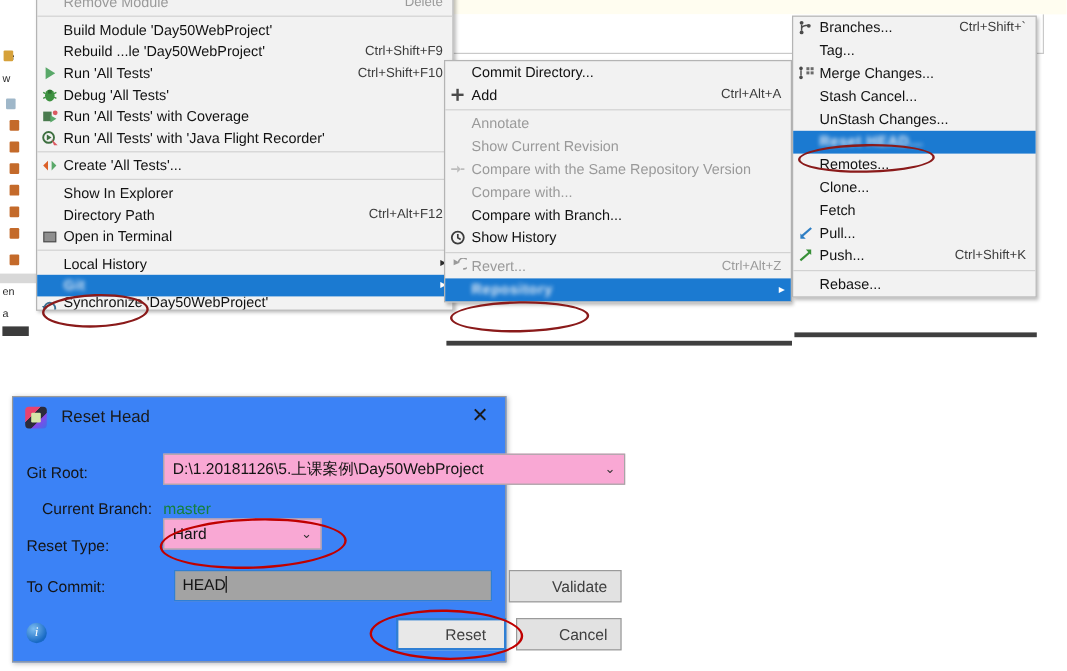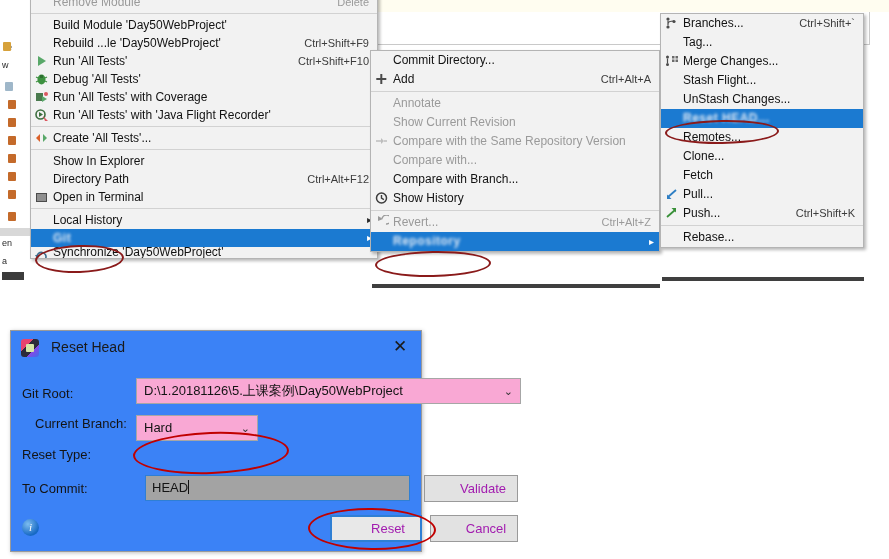--- a/index.html
+++ b/index.html
@@ -93,21 +93,21 @@
   .combo .cv{position:absolute;left:7px;top:0;}
   .combo .chev{position:absolute;right:7px;top:0;font-size:11px;color:#333;}
   .static-val{position:absolute;font-size:13px;color:#15803d;}
   .textfield{
     position:absolute;background:#a3a3a3;border:1px solid #2f7fd4;box-sizing:border-box;
     height:26px;line-height:24px;font-size:13px;color:#141414;padding-left:6px;
   }
   .caret{display:inline-block;width:1px;height:14px;background:#111;vertical-align:-2px;}
   .btn{
     position:absolute;background:#e2e2e2;border:1px solid #9a9a9a;box-sizing:border-box;
-    height:27px;line-height:25px;text-align:center;font-size:13px;color:#a21caf;padding-left:24px;
+    height:27px;line-height:25px;text-align:center;font-size:13px;color:#404040;padding-left:24px;
   }
   .btn.default{border:2px solid #2f7fd4;background:#e8e8e8;line-height:23px;}
   .info-ico{
     position:absolute;left:22px;top:519px;width:17px;height:17px;border-radius:50%;
     background:radial-gradient(circle at 35% 30%, #7dbdf0, #1769c4 70%);
   }
   .info-ico:after{content:"i";position:absolute;left:0;top:0;width:17px;height:17px;
     text-align:center;line-height:17px;color:#fff;font-size:11px;font-style:italic;font-family:"Liberation Serif",serif;}
 
   
@@ -364,21 +364,21 @@
           <rect x="8" y="2" width="2.5" height="2.5" fill="#6b6b6b"></rect>
           <rect x="11.5" y="2" width="2.5" height="2.5" fill="#6b6b6b"></rect>
           <rect x="8" y="5.5" width="2.5" height="2.5" fill="#6b6b6b"></rect>
           <rect x="11.5" y="5.5" width="2.5" height="2.5" fill="#6b6b6b"></rect>
         </svg>
       </span>
       <span class="lbl">Merge Changes...</span>
     </div>
 
     <div class="mi tall">
-      <span class="lbl">Stash Flight...</span>
+      <span class="lbl">Stash Cancel...</span>
     </div>
 
     <div class="mi tall">
       <span class="lbl">UnStash Changes...</span>
     </div>
 
     <div class="mi tall sel">
       <span class="lbl blur">Reset HEAD...</span>
     </div>
 
@@ -436,21 +436,21 @@
   </div>
   <div class="combo" style="left:136px;top:378px;width:385px;">
     <span class="cv">D:\1.20181126\5.上课案例\Day50WebProject</span>
     <span class="chev">⌄</span>
   </div>
 
   <div class="lab" style="left:22px;top:416px;margin-left:13px;">Current Branch:</div>
   <div class="static-val" style="left:136px;top:416px;">master</div>
 
   <div class="lab" style="left:22px;top:447px;">Reset Type:</div>
-  <div class="combo" style="left:136px;top:415px;width:122px;padding-left:28px;">
+  <div class="combo" style="left:136px;top:432px;width:132px;padding-left:28px;">
     <span class="cv">Hard</span>
     <span class="chev">⌄</span>
   </div>
 
   <div class="lab" style="left:22px;top:481px;">To Commit:</div>
   <div class="textfield" style="left:145px;top:475px;width:265px;">
     <span>HEAD</span><span class="caret"></span>
   </div>
   <div class="btn" style="left:424px;top:475px;width:94px;">Validate</div>
 

